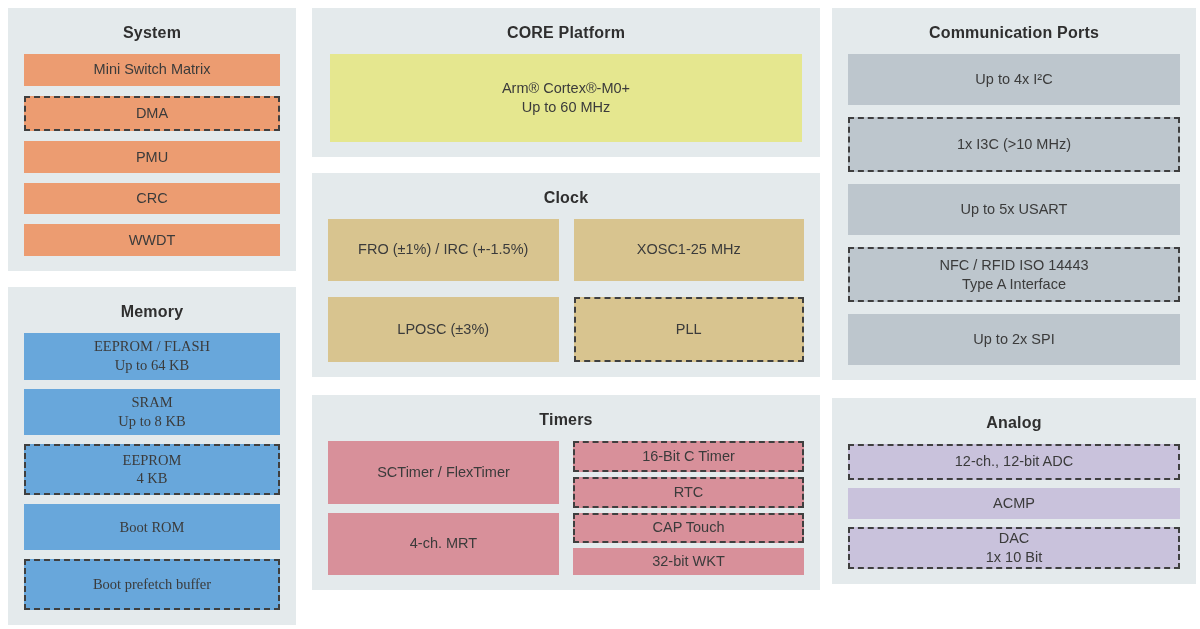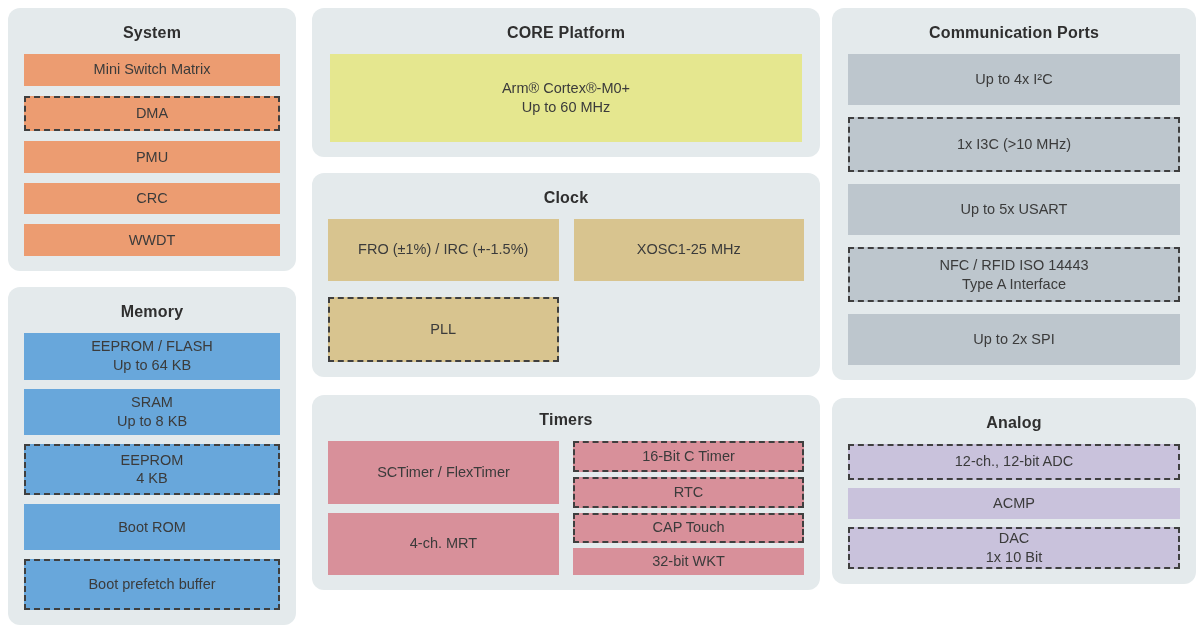--- a/index.html
+++ b/index.html
@@ -15,21 +15,20 @@
     background: var(--page-bg, #FFFFFF);
     overflow: hidden;
   }
   .panel {
     position: absolute;
     background: var(--panel-bg, #E4EAEC);
     box-sizing: border-box;
     padding: 12px 16px 15px 16px;
     display: flex;
     flex-direction: column;
-    border-radius: 12px;
   }
   .panel-title {
     margin: 4px 0 12px 0;
     text-align: center;
     font-size: 16px;
     font-weight: bold;
     color: var(--title-text, #2F2F2F);
     letter-spacing: 0.2px;
   }
   .blocks {
@@ -55,21 +54,21 @@
   
   #panel-system { left: 8px;   top: 8px;   width: 288px; height: 263px; }
   #panel-memory { left: 8px;   top: 287px; width: 288px; height: 338px; }
   #panel-core   { left: 312px; top: 8px;   width: 508px; height: 149px; }
   #panel-clock  { left: 312px; top: 173px; width: 508px; height: 204px; }
   #panel-timers { left: 312px; top: 395px; width: 508px; height: 195px; }
   #panel-comm   { left: 832px; top: 8px;   width: 364px; height: 372px; }
   #panel-analog { left: 832px; top: 398px; width: 364px; height: 186px; }
 
   
-  #panel-memory .blocks { gap: 9px; }
+  #panel-memory .blocks { gap: 9px; font-family: Liberation Serif, serif; }
   #panel-comm .blocks   { gap: 12px; }
   #panel-analog .blocks { gap: 8px; }
   #panel-core .blocks   { margin: 0 2px; }
 
   .grid2 {
     flex: 1;
     display: grid;
     grid-template-columns: 1fr 1fr;
     gap: 16px 15px;
   }
@@ -128,20 +127,21 @@
       <div class="block c-core">Arm® Cortex®-M0+
 Up to 60 MHz</div>
     </div>
   </section>
 
   <section class="panel" id="panel-clock">
     <h2 class="panel-title">Clock</h2>
     <div class="grid2">
       <div class="block c-clock">FRO (±1%) / IRC (+-1.5%)</div>
       <div class="block c-clock">XOSC1-25 MHz</div>
+      <div class="block c-clock">LPOSC (±3%)</div>
       <div class="block c-clock dashed">PLL</div>
     </div>
   </section>
 
   <section class="panel" id="panel-timers">
     <h2 class="panel-title">Timers</h2>
     <div class="cols2">
       <div class="subcol wide-gap">
         <div class="block c-timers">SCTimer / FlexTimer</div>
         <div class="block c-timers">4-ch. MRT</div>

